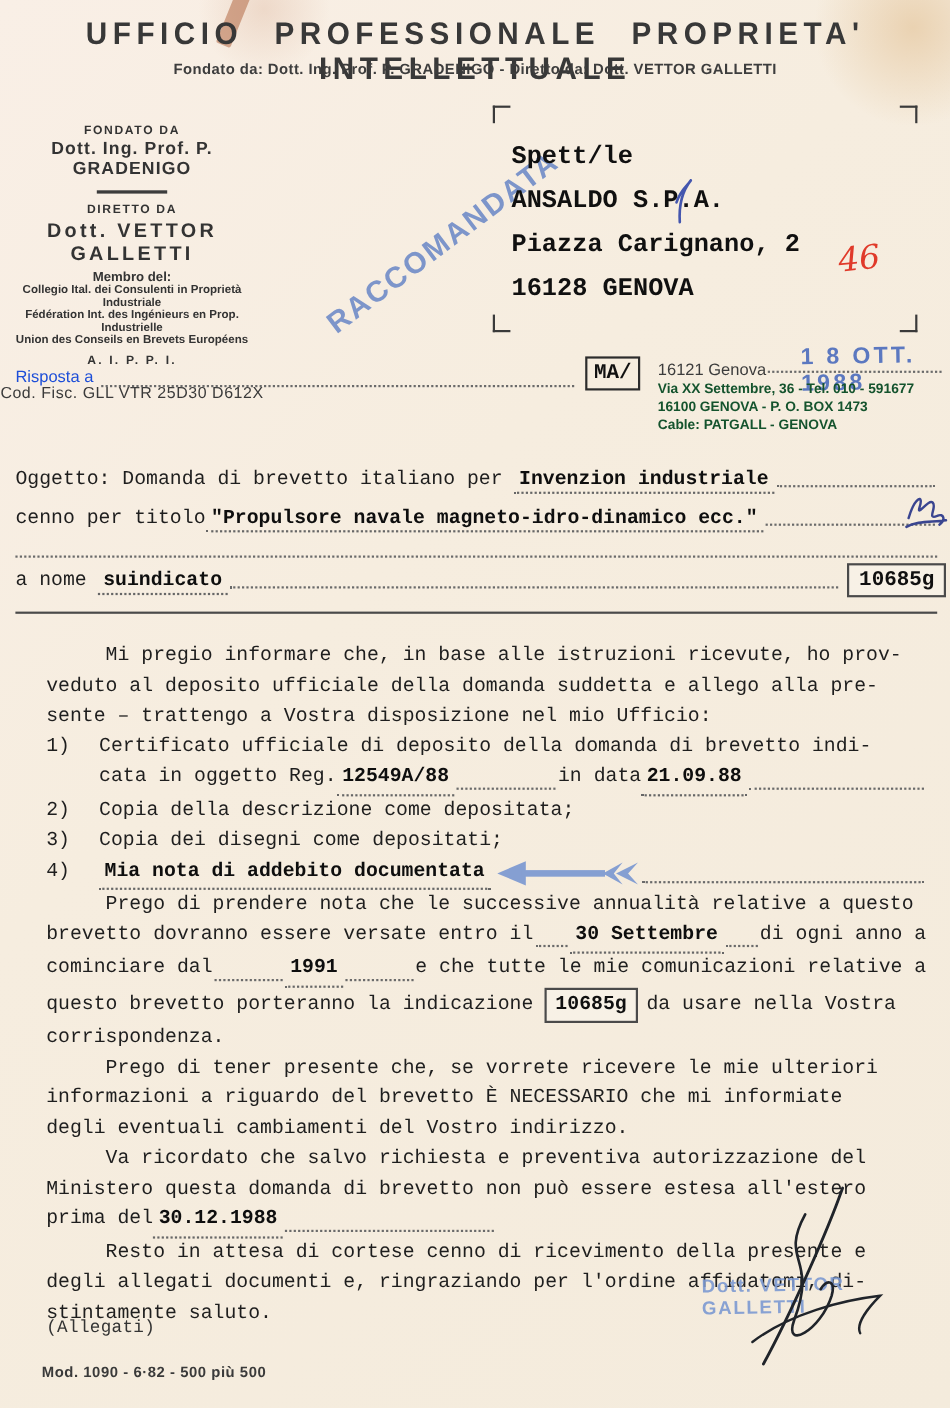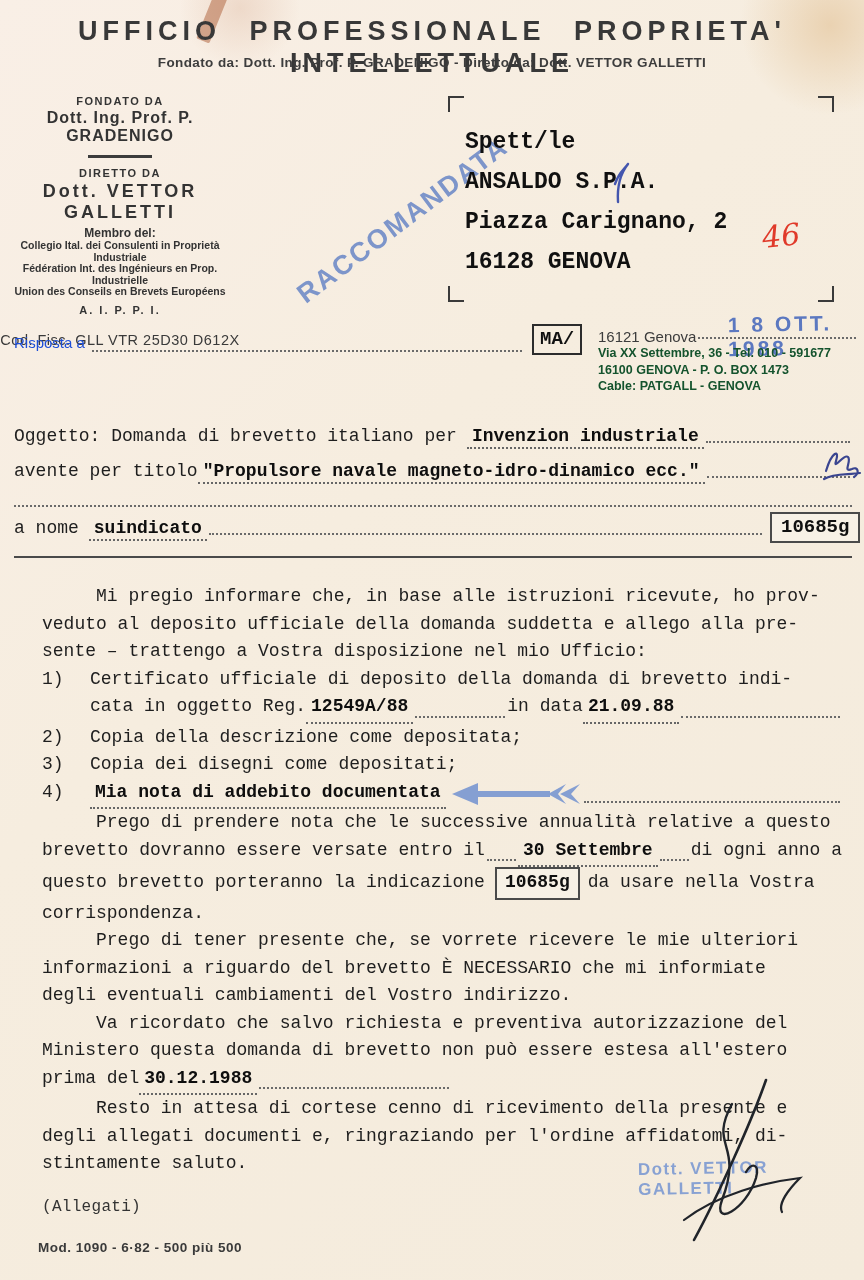--- a/index.html
+++ b/index.html
@@ -72,21 +72,21 @@
         transform:rotate(22deg);border-radius:2px;}
 </style>
 </head>
 <body>
 
 <div class="abs tape"></div>
 
 <div class="abs lh-title">UFFICIO  PROFESSIONALE  PROPRIETA'  INTELLETTUALE</div>
 <div class="abs lh-sub">Fondato da: Dott. Ing. Prof. P. GRADENIGO  -  Diretto da: Dott. VETTOR GALLETTI</div>
 
-<div class="abs lp" style="top:95px;left:0;width:240px;text-align:center;">
+<div class="abs lp" style="top:113px;left:0;width:240px;text-align:center;">
   <div class="lp-small">FONDATO DA</div>
   <div class="lp-name1" style="margin-top:2px;">Dott. Ing. Prof. P. GRADENIGO</div>
   <div class="lp-rule" style="margin:10px auto 9px auto;"></div>
   <div class="lp-small">DIRETTO DA</div>
   <div class="lp-name2" style="margin-top:2px;">Dott. VETTOR GALLETTI</div>
   <div class="lp-membro" style="margin-top:3px;">Membro del:</div>
   <div class="lp-memb">Collegio Ital. dei Consulenti in Proprietà Industriale</div>
   <div class="lp-memb">Fédération Int. des Ingénieurs en Prop. Industrielle</div>
   <div class="lp-memb">Union des Conseils en Brevets Européens</div>
   <div class="lp-aippi" style="margin-top:6px;">A. I. P. P. I.</div>
@@ -128,21 +128,21 @@
   <div class="offs">16100 GENOVA - P. O. BOX 1473</div>
   <div class="offs">Cable: PATGALL - GENOVA</div>
 </div>
 
 <div class="abs tw subj flexline" style="top:426px;left:14px;width:838px;justify-content:flex-end;">
   <span class="sp">Oggetto: Domanda di brevetto italiano per</span>
   <span class="fill">Invenzion industriale</span>
   <span class="leader"></span>
 </div>
 <div class="abs tw subj flexline" style="top:461px;left:14px;width:838px;">
-  <span>avente per titolo</span>
+  <span>cenno per titolo</span>
   <span class="fill">"Propulsore navale magneto-idro-dinamico ecc."</span>
   <span class="leader"></span>
 </div>
 
 <svg class="abs" style="top:443px;left:818px;" width="46" height="46">
   <path d="M8,28 C14,8 22,6 18,18 C15,28 26,10 30,14 C34,18 24,30 34,26 C40,23 42,30 36,34 M6,36 C16,30 30,32 42,30" stroke="#3a4590" stroke-width="2.2" fill="none" stroke-linecap="round"></path>
 </svg>
 <div class="abs dotline" style="top:505px;left:14px;width:838px;"></div>
 <div class="abs tw subj flexline" style="top:518px;left:14px;width:750px;">
   <span class="sp">a nome</span>
@@ -193,20 +193,27 @@
 
   <div class="tline ind">Prego di prendere nota che le successive annualità relative a questo</div>
   <div class="tline">
     <span>brevetto dovranno essere versate entro il</span>
     <span class="leader" style="max-width:36px;"></span>
     <span class="fill">30 Settembre</span>
     <span class="leader" style="max-width:30px;"></span>
     <span>di ogni anno a</span>
   </div>
   <div class="tline">
+    <span>cominciare dal</span>
+    <span class="leader" style="max-width:70px;"></span>
+    <span class="fill">1991</span>
+    <span class="leader" style="max-width:90px;"></span>
+    <span>e che tutte le mie comunicazioni relative a</span>
+  </div>
+  <div class="tline">
     <span class="sp">questo brevetto porteranno la indicazione</span>
     <span class="refbox twb" style="font-size:18px;padding:0 8px 1px 8px;">10685g</span>
     <span class="sp" style="padding-left:8px;">da usare nella Vostra</span>
   </div>
   <div class="tline">corrispondenza.</div>
 
   <div class="tline ind">Prego di tener presente che, se vorrete ricevere le mie ulteriori</div>
   <div class="tline">informazioni a riguardo del brevetto È NECESSARIO che mi informiate</div>
   <div class="tline">degli eventuali cambiamenti del Vostro indirizzo.</div>
 

